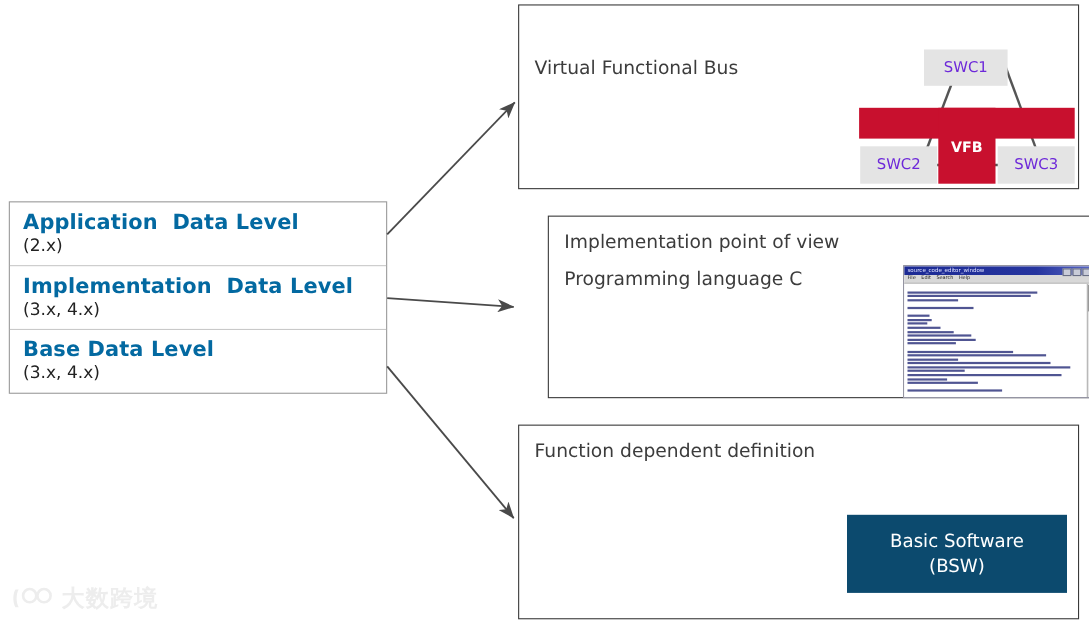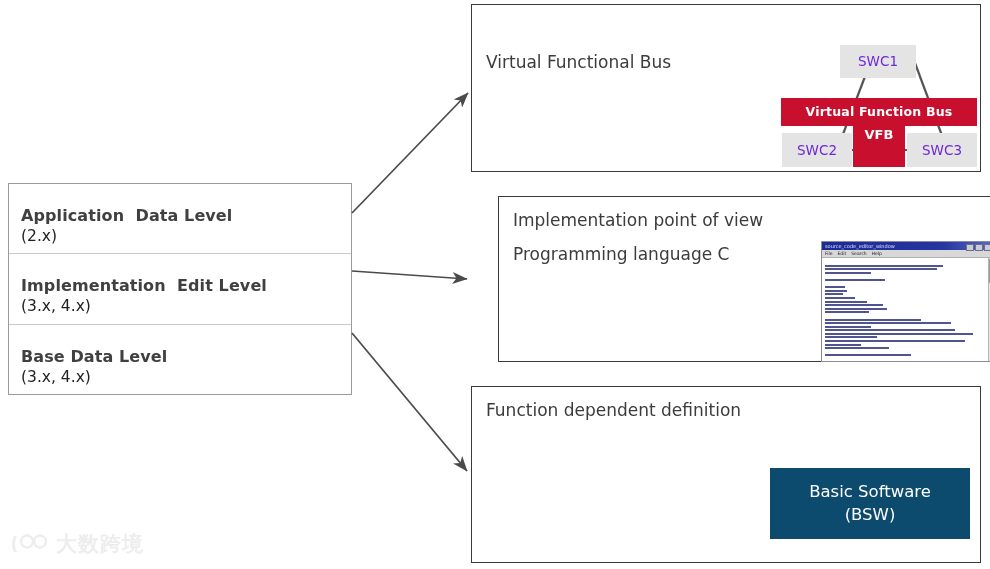--- a/index.html
+++ b/index.html
@@ -31,26 +31,25 @@
   }
   .level-row {
     box-sizing: border-box;
     padding: 7px 0 8px 12px;
     border-bottom: 1px solid #c9c9c9;
   }
   .level-row.last { border-bottom: none; }
   .level-title {
     font-family: "DejaVu Sans", "Liberation Sans", sans-serif;
     font-weight: bold;
-    font-size: 16px;
-    color: #404040;
+    font-size: 19px;
+    color: #0369a1;
     line-height: 1.18;
     letter-spacing: 0.1px;
     white-space: pre;
-    margin-top: 16px;
   }
   .level-version {
     font-family: "DejaVu Sans", "Liberation Sans", sans-serif;
     font-size: 15.5px;
     color: #222222;
     line-height: 1.2;
     padding-top: 1px;
   }
 
   
@@ -280,21 +279,21 @@
 <body>
 
 <div id="stage">
 
   <div id="level-stack">
     <div class="level-row">
       <div class="level-title">Application  Data Level</div>
       <div class="level-version">(2.x)</div>
     </div>
     <div class="level-row">
-      <div class="level-title">Implementation  Edit Level</div>
+      <div class="level-title">Implementation  Data Level</div>
       <div class="level-version">(3.x, 4.x)</div>
     </div>
     <div class="level-row last">
       <div class="level-title">Base Data Level</div>
       <div class="level-version">(3.x, 4.x)</div>
     </div>
   </div>
 
   <svg id="arrows" viewBox="0 0 990 569">
     <defs>
@@ -317,21 +316,20 @@
         <line x1="62" y1="105" x2="136" y2="105" stroke="#555555" stroke-width="2.2"></line>
       </svg>
 
       <div class="vfb-bus-bar"></div>
       <div class="vfb-bus-stem"></div>
 
       <div class="swc-box" id="swc1">SWC1</div>
       <div class="swc-box" id="swc2">SWC2</div>
       <div class="swc-box" id="swc3">SWC3</div>
 
-      <div class="vfb-bus-label">Virtual Function Bus</div>
       <div class="vfb-stem-label">VFB</div>
     </div>
   </div>
 
   <div class="panel" id="panel-implementation">
     <div class="panel-title line1">Implementation point of view</div>
     <div class="panel-title line2">Programming language C</div>
 
     <div id="code-window">
       <div id="code-titlebar">

